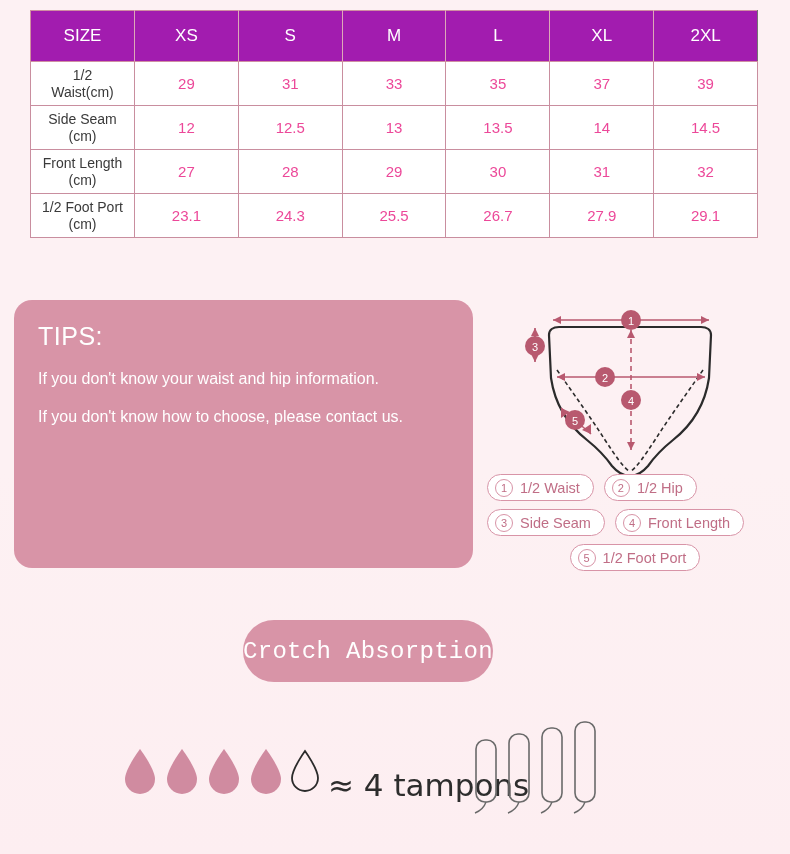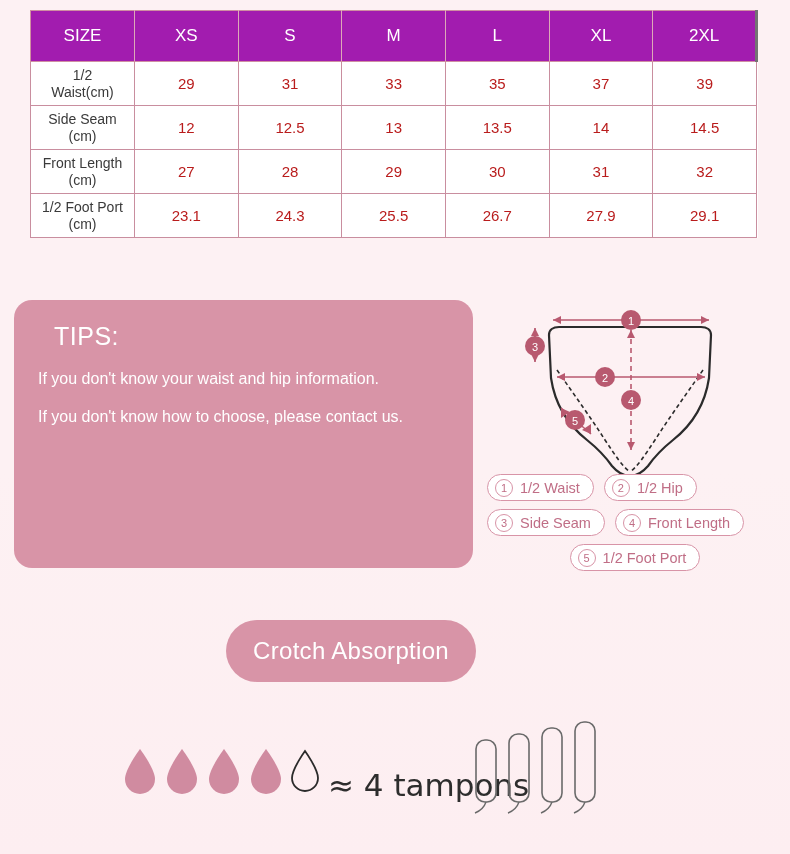--- a/index.html
+++ b/index.html
@@ -27,54 +27,54 @@
     border-collapse: collapse;
     width: 100%;
     background: #fff;
     table-layout: fixed;
   }
   table.size-table th, table.size-table td {
     border: 1px solid #c98e9f;
     text-align: center;
     font-size: 15px;
     font-weight: normal;
-    color: #b91c1c;
+    color: #ec4899;
     height: 44px;
     padding: 2px 4px;
   }
   table.size-table thead th {
     background: #a21caf;
     color: #ffffff;
     font-size: 17px;
     height: 51px;
     border-color: #cf8fa2;
     border-right: 1px solid #dda8b7;
   }
-  table.size-table thead th:last-child { border-right: 3px solid #737373; }
+  table.size-table thead th:last-child { border-right: 1px solid #737373; }
   table.size-table tbody th {
     background: #ffffff;
     font-size: 14px;
     line-height: 1.15;
     width: 104px;
     color: #3a3a3a;
   }
   table.size-table col.lbl { width: 104px; }
 
   
   .tips {
     position: absolute;
     left: 14px; top: 300px;
     width: 459px; height: 268px;
     background: #d894a7;
     border-radius: 18px;
     color: #ffffff;
     padding: 22px 24px 16px 24px;
   }
   .tips h2 {
-    margin: 0 0 16px 16px;
+    margin: 0 0 16px 0;
     font-size: 25px;
     font-weight: normal;
     letter-spacing: .5px;
   }
   .tips p {
     margin: 0 0 14px 0;
     font-size: 16px;
     line-height: 1.52;
   }
   .tips p.block { margin-bottom: 20px; }
@@ -118,28 +118,29 @@
     border: 1.4px solid #d894a7;
     color: #c06e86;
     font-size: 11px;
     display: flex; align-items: center; justify-content: center;
     flex: 0 0 auto;
   }
 
   
   .banner {
     position: absolute;
-    left: 226px; top: 620px;
+    left: 243px; top: 620px;
     width: 250px; height: 62px;
     background: #d894a7;
     border-radius: 31px;
     color: #fff;
     display: flex; align-items: center; justify-content: center;
     font-size: 24px;
     letter-spacing: .3px;
+    font-family: Liberation Mono, monospace;
   }
 
   
   .absorption {
     position: absolute;
     left: 120px; top: 716px;
     width: 560px; height: 110px;
     display: flex;
     align-items: center;
   }

